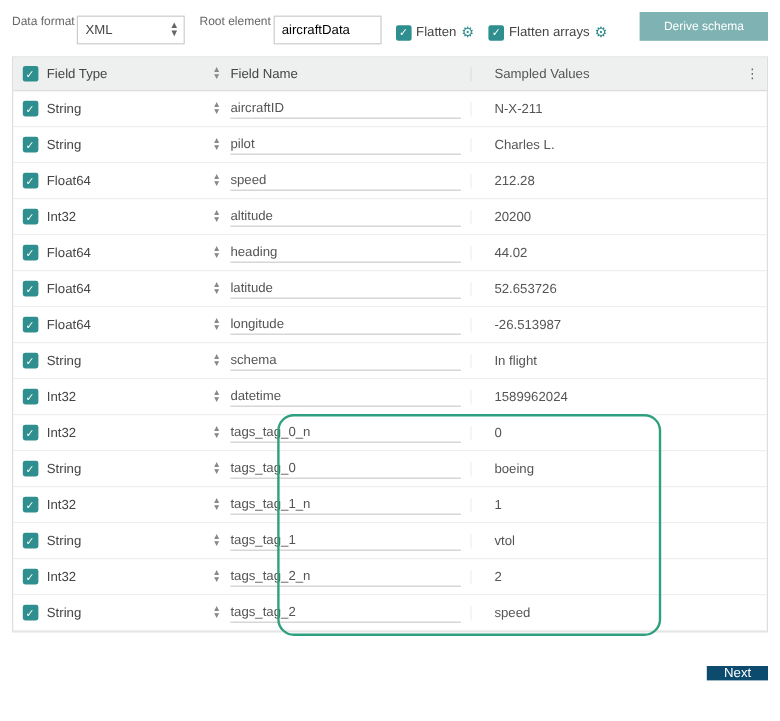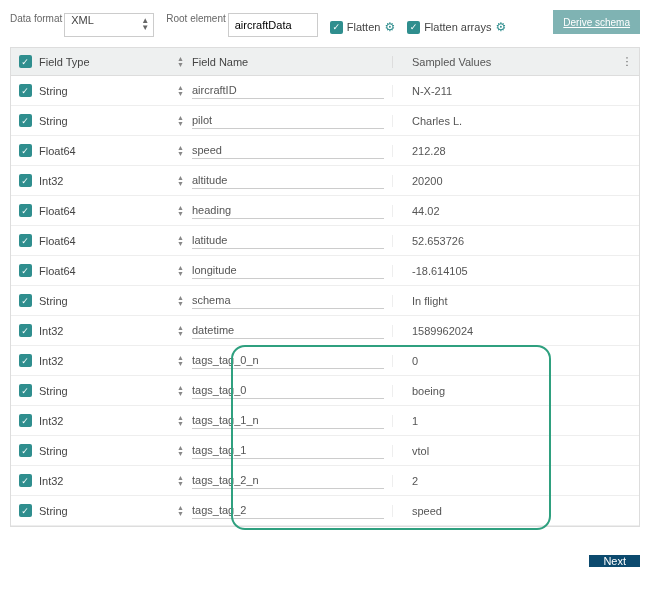--- a/index.html
+++ b/index.html
@@ -26,20 +26,21 @@
   .field-label {
     font-size: 10px;
     color: #666;
   }
   .select-wrap {
     position: relative;
     border: 1px solid #ccc;
     background: #fff;
     height: 24px;
     display: flex;
+    align-items: center;
     padding: 0 6px;
     width: 90px;
   }
   .select-wrap .sort-arrows {
     position: absolute;
     right: 4px;
     top: 3px;
     font-size: 8px;
     line-height: 7px;
     color: #666;
@@ -70,26 +71,25 @@
   }
   .gear {
     color: #2f8e8e;
     font-size: 12px;
   }
   .derive-btn {
     margin-left: auto;
     background: #7fb3b3;
     color: #fff;
     border: none;
-    padding: 6px 10px;
+    padding: 6px 20px;
     font-size: 10px;
     height: 24px;
     margin-bottom: 3px;
     cursor: pointer;
-    text-decoration: underline;
   }
   .table {
     border: 1px solid #ddd;
     width: 100%;
   }
   .thead {
     background: #eef0f0;
     display: flex;
     align-items: center;
     height: 28px;
@@ -285,21 +285,21 @@
             <span class="teal-check">✓</span>
           </div>
           <div class="col-type">
             <span>Float64</span>
             <span class="sort-arrows-sm">▲<br>▼</span>
           </div>
           <div class="col-name">
             <div class="underline-cell">longitude</div>
           </div>
           <div class="col-val">
-            <span>-18.614105</span>
+            <span>-26.513987</span>
           </div>
           <div class="col-menu"></div>
         </div>
         <div class="row">
           <div class="col-check">
             <span class="teal-check">✓</span>
           </div>
           <div class="col-type">
             <span>String</span>
             <span class="sort-arrows-sm">▲<br>▼</span>

